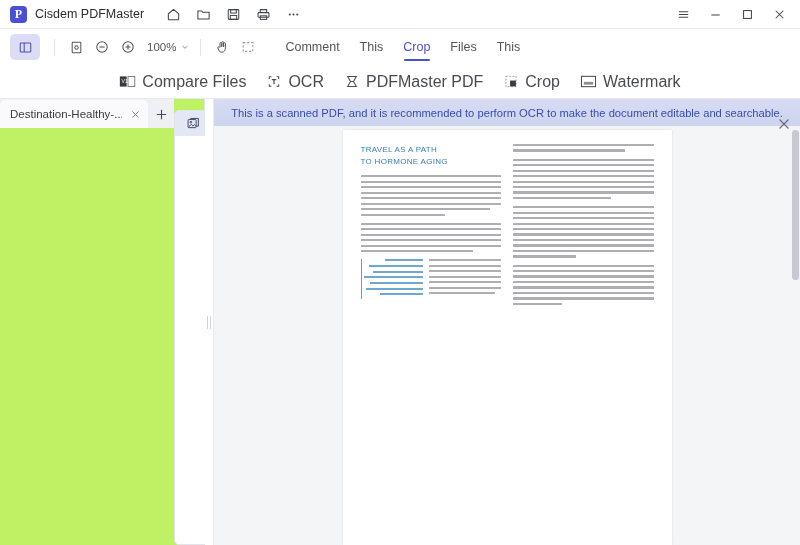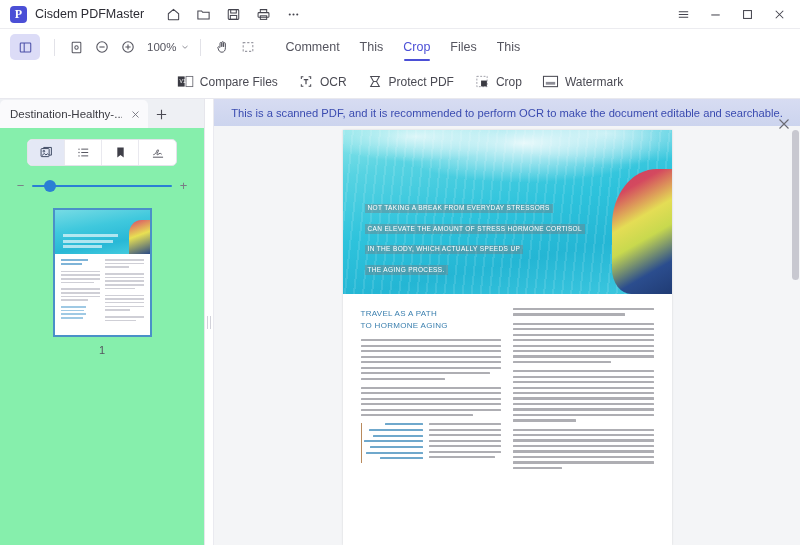--- a/index.html
+++ b/index.html
@@ -57,28 +57,28 @@
     content: ""; position: absolute; left: 50%; transform: translateX(-50%);
     bottom: 3px; width: 26px; height: 2.5px; background: #4b4fd6; border-radius: 2px;
   }
 
   
   .toolbar2 {
     height: 34px; flex: 0 0 34px; display: flex; align-items: center;
     justify-content: center; gap: 20px; background: #ffffff; border-bottom: 1px solid #e8e8ee;
   }
   .t2item { display: flex; align-items: center; gap: 6px; }
-  .t2label { font-size: 12px; color: #4a4a53; white-space: nowrap; }
+  .t2label { font-size: 16px; color: #4a4a53; white-space: nowrap; }
 
   
   .body { flex: 1 1 auto; display: flex; min-height: 0; background: #f4f5f7; }
 
   
   .sidebar {
-    width: 205px; flex: 0 0 205px; background: #86efac; display: flex; flex-direction: column;
+    width: 205px; flex: 0 0 205px; background: #bef264; display: flex; flex-direction: row;
     border-right: 1px solid #e6e6ec;
   }
   .tabstrip { height: 29px; flex: 0 0 29px; display: flex; align-items: flex-end; background: #eef0f4; }
   .doctab {
     height: 28px; background: #fafafc; border-top-left-radius: 5px; border-top-right-radius: 5px;
     display: flex; align-items: center; padding: 0 6px 0 10px; gap: 6px; max-width: 148px;
   }
   .doctab-title { font-size: 11.5px; color: #3c3c43; white-space: nowrap; overflow: hidden; }
   .tabx { width: 14px; height: 14px; display: flex; align-items: center; justify-content: center; }
   .newtab { width: 26px; height: 28px; display: flex; align-items: center; justify-content: center; }
@@ -133,21 +133,21 @@
   .banner {
     height: 27px; flex: 0 0 27px; background: linear-gradient(180deg,#d7dcf2 0%,#ccd4ee 100%);
     display: flex; align-items: center; justify-content: center; position: relative;
   }
   .banner-text { font-size: 11.2px; color: #3a4bb0; white-space: nowrap; }
   .banner-x { position: absolute; right: 7px; top: 16px; width: 18px; height: 18px; display:flex; align-items:center; justify-content:center; }
 
   .canvas { flex: 1 1 auto; position: relative; overflow: hidden; display: flex; justify-content: center; }
   .page {
     width: 329px; background: #fff; margin-top: 4px; box-shadow: 0 0 2px rgba(0,0,0,.14);
-    display: flex; flex-direction: column; overflow: hidden;
+    display: flex; flex-direction: row; overflow: hidden;
   }
   .hero { height: 164px; position: relative; overflow: hidden;
     background:
       radial-gradient(ellipse 70% 40% at 55% 8%, rgba(255,255,255,.85) 0%, rgba(255,255,255,0) 60%),
       radial-gradient(ellipse 40% 22% at 22% 4%, rgba(255,255,255,.7) 0%, rgba(255,255,255,0) 70%),
       radial-gradient(ellipse 50% 30% at 80% 2%, rgba(255,255,255,.6) 0%, rgba(255,255,255,0) 65%),
       linear-gradient(168deg,#8fe6ea 0%,#57d3e2 20%,#2ec3dc 48%,#24b6d4 72%,#3fc9e0 100%);
   }
   .hero .foam { position:absolute; left:0; right:0; height:100%; opacity:.5;
     background:
@@ -320,21 +320,21 @@
         <path d="M3 5.2V3h2.2M10.8 3H13v2.2M13 10.8V13h-2.2M5.2 13H3v-2.2"></path>
         <path d="M5.6 6h4.8M8 6v5" stroke-width="1.3"></path>
       </svg>
       <span class="t2label">OCR</span>
     </div>
     <div class="t2item">
       <svg width="16" height="15" viewBox="0 0 16 16" fill="none" stroke="#4a4a53" stroke-width="1.1">
         <path d="M3.4 2.6h9.2L9.6 8l3 5.4H3.4L6.4 8z"></path>
           <path d="M6.4 8h3.2" stroke-width="1"></path>
       </svg>
-      <span class="t2label">Protect PDF</span>
+      <span class="t2label">PDFMaster PDF</span>
     </div>
     <div class="t2item">
       <svg width="16" height="15" viewBox="0 0 16 16">
         <rect x="2.5" y="2.5" width="11" height="11" fill="none" stroke="#9a9aa3" stroke-width="1" stroke-dasharray="2 1.6"></rect>
         <rect x="7" y="7" width="6.2" height="6.2" fill="#3a3a42"></rect>
       </svg>
       <span class="t2label">Crop</span>
     </div>
     <div class="t2item">
       <svg width="17" height="15" viewBox="0 0 18 16">

